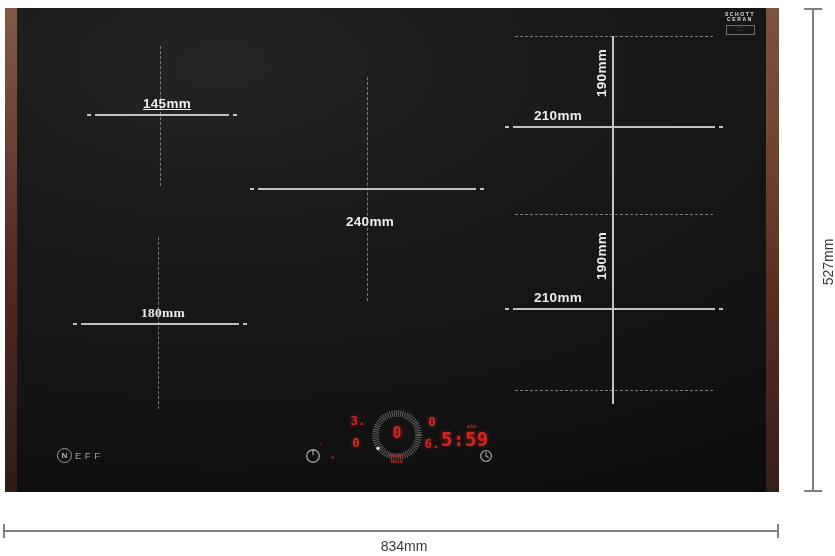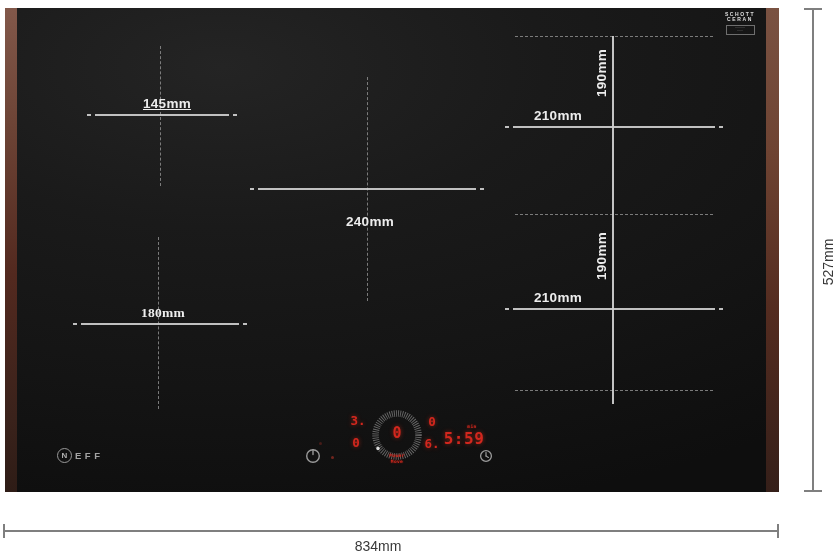--- a/index.html
+++ b/index.html
@@ -36,32 +36,32 @@
   .dim-v::before,.dim-v::after{content:'';position:absolute;left:-8px;width:18px;height:2px;background:#7f7f7f;}
   .dim-v::before{top:0;} .dim-v::after{bottom:0;}
   .dim-text{position:absolute;color:#383838;font-size:14px;text-align:center;white-space:nowrap;}
   .dim-text-v{position:absolute;writing-mode:vertical-rl;transform:translate(-50%,-50%) rotate(180deg);
               color:#383838;font-size:14px;white-space:nowrap;}
 
   
   .neff{position:absolute;display:flex;align-items:center;gap:3px;opacity:.85;filter:blur(.3px);}
   .neff-circle{width:13px;height:13px;border:1.5px solid #b0b0b0;border-radius:50%;color:#cccccc;
                font-size:8px;font-weight:bold;display:flex;align-items:center;justify-content:center;}
-  .neff-rest{color:#bdbdbd;font-size:9.5px;font-weight:bold;letter-spacing:3.5px;}
+  .neff-rest{color:#bdbdbd;font-size:9.5px;font-weight:normal;letter-spacing:3.5px;}
   .schott{position:absolute;text-align:center;color:rgba(255,255,255,.85);filter:blur(.2px);}
   .schott .l1,.schott .l2{font-size:5px;line-height:5px;letter-spacing:1.6px;font-weight:bold;}
   .schott .micro{margin:3px auto 0;width:27px;border:1px solid rgba(255,255,255,.38);
                  font-size:3px;line-height:3px;color:rgba(255,255,255,.55);padding:1px 0;}
 
   
   .seg{position:absolute;font-family:"DejaVu Sans Mono",monospace;font-weight:bold;color:#d2271e;
        text-shadow:0 0 4px rgba(215,45,25,.6);text-align:center;}
   .seg-sm{font-size:12.5px;line-height:13px;}
   .seg-dial{font-size:15px;line-height:16px;}
-  .seg-timer{font-size:16px;line-height:14px;letter-spacing:.5px;}
+  .seg-timer{font-size:19px;line-height:14px;letter-spacing:.5px;}
   .seg-micro{font-size:4.5px;line-height:5.5px;letter-spacing:.4px;text-shadow:0 0 2px rgba(215,45,25,.6);}
   .dial-svg{position:absolute;}
   .icon-svg{position:absolute;}
   .red-dot{position:absolute;width:3px;height:3px;border-radius:50%;background:#c2362a;opacity:.55;}
 </style>
 </head>
 <body>
 
 <div class="stage">
 
@@ -143,18 +143,18 @@
       <div class="seg seg-timer" style="left:436px;top:424px;width:46px;">5:59</div>
       <svg class="icon-svg" style="left:474px;top:441px;" width="14" height="14" viewBox="-7 -7 14 14">
         <circle r="5.4" fill="none" stroke="#9a9a9a" stroke-width="1.3"></circle>
         <line x1="0" y1="0" x2="0" y2="-3.4" stroke="#9a9a9a" stroke-width="1.2" stroke-linecap="round"></line>
         <line x1="0" y1="0" x2="2.4" y2="1.4" stroke="#9a9a9a" stroke-width="1.2" stroke-linecap="round"></line>
       </svg>
     </div>
   </div>
 
   <div class="dim-h" style="left:3px;top:530px;width:776px;"></div>
-  <div class="dim-text" style="left:328px;top:538px;width:100px;">834mm</div>
+  <div class="dim-text" style="left:354px;top:538px;width:100px;">834mm</div>
 
   <div class="dim-v" style="left:812px;top:8px;height:484px;"></div>
   <div class="dim-text-v" style="left:828px;top:262px;">527mm</div>
 
 </div>
 
 </body></html>

